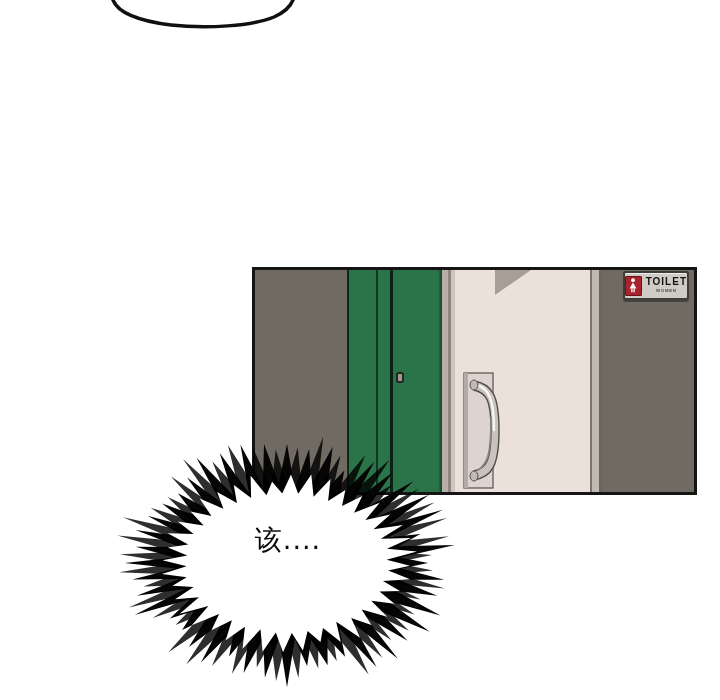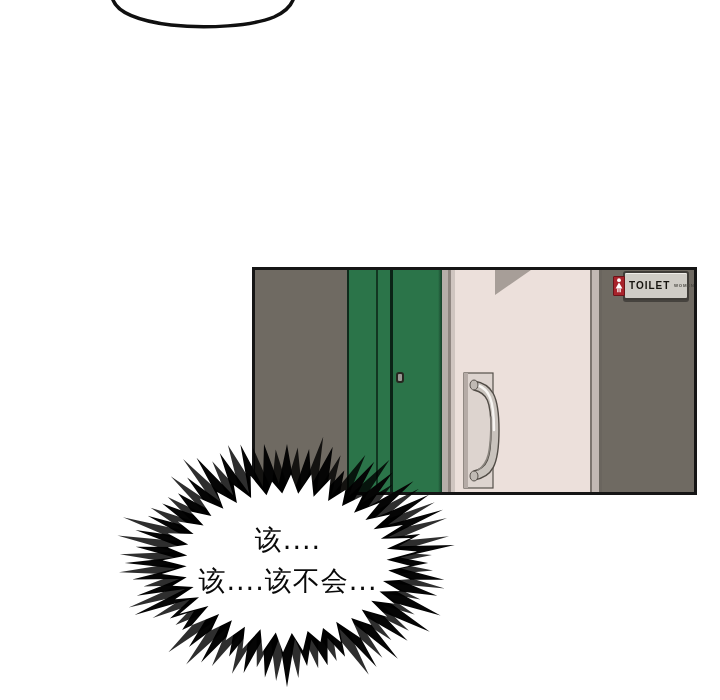--- a/index.html
+++ b/index.html
@@ -36,21 +36,21 @@
   .wall-right{left:347px;top:0;width:92px;height:222px;background:var(--wall-gray);}
   
   .sign{
     left:368px;top:1px;width:66px;height:29px;background:var(--sign-bg);
     border:2px solid #3f3c38;border-radius:3px;box-sizing:border-box;
     box-shadow:0 2px 0 rgba(20,20,20,.45), inset 0 1px 0 #efede9;
     display:flex;align-items:center;justify-content:center;gap:4px;
   }
   .sign-plate{width:15px;height:18px;background:var(--sign-red);
     border:1px solid #6d1218;border-radius:1px;display:flex;align-items:center;justify-content:center;}
-  .sign-texts{display:flex;flex-direction:row;align-items:center;line-height:1;}
+  .sign-texts{display:flex;flex-direction:column;align-items:center;line-height:1;}
   .sign-title{font-weight:bold;font-size:10px;letter-spacing:1px;color:#16140f;}
   .sign-sub{font-size:6px;transform:scale(.72);color:#4c4a44;letter-spacing:1px;margin-top:1px;font-weight:bold;}
   
   .burst-svg{position:absolute;left:0;top:0;width:720px;height:700px;}
   .burst-text{
     position:absolute;left:128px;top:519px;width:320px;text-align:center;
     font-size:27px;line-height:41px;color:#090909;
     font-family:"DejaVu Sans","Liberation Sans",sans-serif;
     letter-spacing:1px;
   }
@@ -110,14 +110,13 @@
 </div>
 
 <svg class="burst-svg" viewBox="0 0 720 700">
   <polygon points="428.1,563.0 401.3,568.6 444.3,579.8 398.8,579.8 437.3,595.8 395.8,591.1 440.5,615.4 387.7,601.0 429.8,631.7 378.4,610.2 407.6,640.8 364.4,616.0 397.9,658.7 352.2,622.6 376.6,667.1 339.3,628.6 345.1,656.7 327.5,638.0 327.6,665.3 311.2,639.8 307.1,666.0 294.9,639.1 287.0,687.3 279.2,638.0 264.9,677.5 263.0,638.8 243.6,672.9 249.2,632.3 229.1,656.5 234.2,629.3 201.0,662.6 222.2,622.1 188.9,646.9 206.3,618.6 182.1,630.0 194.0,611.1 169.9,618.5 190.1,599.3 134.5,615.0 185.0,589.0 136.7,595.8 179.3,579.1 132.2,579.6 175.5,568.5 124.7,563.0 174.1,557.4 135.7,546.8 179.9,547.0 135.4,529.9 185.6,537.1 147.6,515.7 192.3,527.7 162.2,503.6 194.2,515.0 178.0,493.2 210.4,510.6 187.1,477.4 220.3,501.8 196.5,457.8 233.2,495.2 219.7,453.1 248.9,493.0 240.4,444.4 262.9,486.8 264.0,443.9 278.8,483.4 287.0,443.9 294.8,488.7 309.1,448.9 311.5,485.1 332.7,446.8 327.3,488.4 344.3,470.6 339.2,497.6 374.3,461.7 352.9,502.6 392.4,472.4 368.6,506.6 413.4,481.2 375.5,517.6 429.0,494.8 388.2,524.8 442.9,509.7 388.1,537.2 420.4,534.1 398.5,546.3 454.7,545.0 400.3,557.4" fill="#050505"></polygon>
   <polygon points="433.0,570.5 396.3,573.7 444.8,588.4 388.3,583.2 420.5,599.6 383.3,593.0 414.7,614.5 383.0,605.6 408.9,630.7 368.0,611.1 391.5,640.3 357.2,618.5 382.4,657.7 347.2,627.5 368.8,674.8 332.2,630.7 336.7,660.9 318.2,635.8 318.2,668.2 302.4,635.3 298.4,677.9 287.2,636.2 276.1,680.9 271.0,641.8 256.8,667.2 256.6,634.9 232.0,673.8 240.5,634.1 212.0,666.1 227.9,626.8 186.1,664.6 213.9,621.7 168.4,652.3 202.0,614.3 175.5,625.1 196.1,603.4 152.6,618.0 190.2,593.6 128.7,607.6 177.4,585.6 143.5,586.5 175.0,574.4 119.0,572.3 173.9,563.2 119.8,554.3 175.0,552.0 117.4,535.6 179.2,541.2 123.0,517.3 183.7,530.5 150.6,507.7 191.0,520.4 167.7,496.9 206.4,515.2 170.7,476.3 216.3,507.1 183.0,459.1 228.3,500.3 212.2,461.3 239.3,490.8 227.9,445.0 254.8,487.4 253.1,447.9 271.5,489.8 275.7,449.4 286.7,484.0 297.7,447.6 302.0,489.9 323.2,436.7 316.8,492.6 340.6,455.2 331.5,495.5 365.3,455.0 348.1,496.7 389.5,459.7 361.2,503.3 392.2,484.4 369.2,513.7 418.9,488.7 379.1,521.9 434.7,502.2 388.3,530.8 447.0,517.9 390.7,541.8 449.0,536.3 396.2,552.0 431.9,555.1 394.2,562.8" fill="#000000" opacity="0.82"></polygon>
   <polygon points="409.9,565.7 388.2,570.6 410.1,579.2 383.0,580.9 400.0,591.0 379.5,591.6 394.5,603.7 371.2,600.8 387.2,616.8 361.7,609.4 371.4,625.0 351.2,617.9 360.1,637.8 336.2,621.8 340.8,642.1 323.0,628.1 320.5,642.1 307.6,630.9 302.9,650.4 291.8,633.1 283.0,652.3 275.8,632.6 262.6,651.8 260.5,629.2 242.6,648.8 244.9,626.8 225.7,640.3 231.9,620.2 211.4,630.2 219.1,613.9 191.8,625.2 208.4,606.0 179.7,613.7 199.0,597.3 175.1,599.3 193.6,587.1 172.5,585.8 186.7,577.2 161.8,574.0 186.7,566.2 162.5,560.3 187.3,555.5 167.8,547.4 188.2,544.5 167.7,533.2 193.6,534.1 177.9,521.6 203.6,525.6 190.6,511.5 211.4,515.9 199.7,498.6 223.4,508.7 217.1,492.0 236.9,503.0 233.8,484.9 251.1,498.0 250.6,475.7 266.5,495.3 272.1,481.8 282.2,493.5 291.0,474.4 298.2,493.7 311.3,474.4 313.6,496.7 330.5,479.1 328.1,501.0 345.4,490.0 342.0,505.9 362.3,496.1 354.0,512.8 379.7,502.7 365.4,520.1 390.3,514.5 373.6,529.3 403.0,525.1 380.8,538.8 410.9,538.0 386.9,548.8 417.0,551.6 386.6,559.8" fill="#ffffff"></polygon>
 </svg>
 
 <div class="burst-text">
   <div>该....</div>
-  <div>该....该不会...</div>
 </div>
 
 </body></html>

